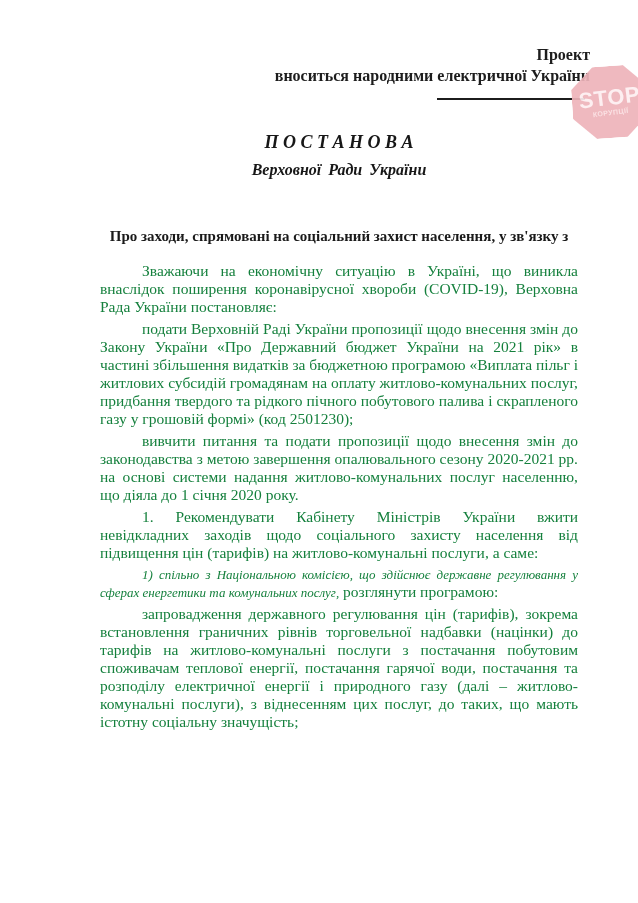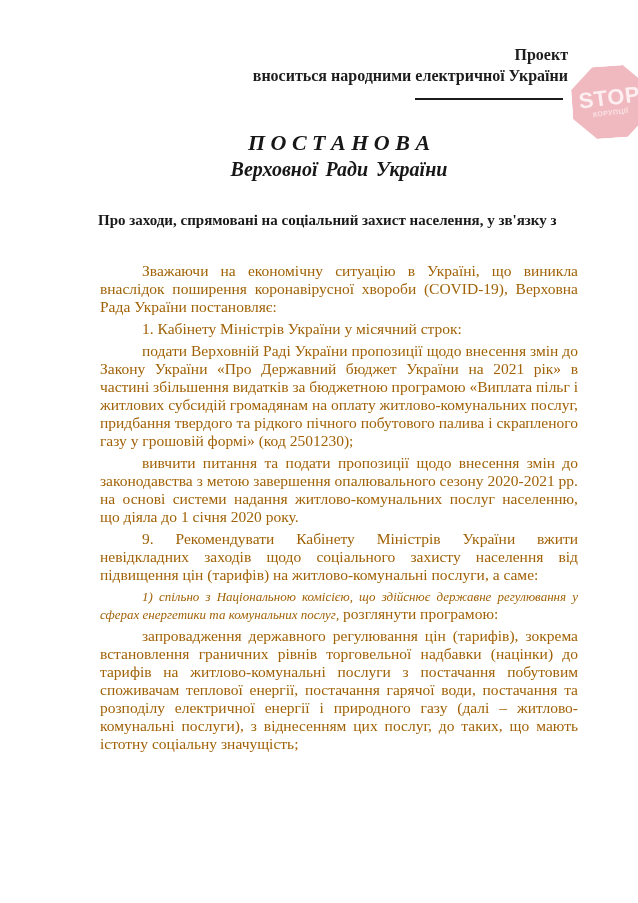--- a/index.html
+++ b/index.html
@@ -9,21 +9,21 @@
     overflow: hidden;
     position: relative;
     font-family: "Liberation Serif", "DejaVu Serif", serif;
     color: #222222;
   }
   .page { position: absolute; inset: 0; }
 
   
   .top-note {
     position: absolute;
-    top: 44px; right: 70px;
+    top: 44px; right: 48px;
     text-align: right;
     font-weight: bold;
     font-size: 16px;
     line-height: 21px;
     color: #1d1d1d;
     white-space: nowrap;
   }
   .sign-line {
     width: 148px; height: 0;
     border-bottom: 2px solid #1c1c1c;
@@ -63,42 +63,43 @@
 
   
   .doc-title {
     position: absolute;
     top: 129px; left: 98px; width: 482px;
     text-align: center;
     font-weight: bold;
     font-style: italic;
     color: #171717;
   }
-  .doc-title .t1 { font-size: 22px; line-height: 27px; white-space: nowrap; }
-  .doc-title .t2 { font-size: 20px; line-height: 27px; white-space: nowrap; word-spacing: 3px; }
+  .doc-title .t1 { font-size: 18px; line-height: 27px; white-space: nowrap; }
+  .doc-title .t2 { font-size: 16px; line-height: 27px; white-space: nowrap; word-spacing: 3px; }
 
   
   .subject {
     position: absolute;
-    top: 208px; left: 98px; width: 482px;
+    top: 224px; left: 98px; width: 482px;
+    text-align: center;
     font-weight: bold;
     font-size: 15px;
     line-height: 24.5px;
     color: #1a1a1a;
   }
   .subject div { white-space: nowrap; }
 
   
   .body-text {
     position: absolute;
     top: 262px; left: 100px; width: 478px;
     font-size: 15.5px;
     line-height: 18px;
     text-align: justify;
-    color: #a16207;
+    color: #15803d;
   }
   .body-text p {
     margin: 0 0 4px 0;
     text-indent: 42px;
   }
   .body-text p.mixed { line-height: 16.5px; }
   .body-text .small-lead { font-size: 13px; font-style: italic; }
 </style>
 </head>
 <body>
@@ -120,21 +121,20 @@
     <div class="t1">П О С Т А Н О В А</div>
     <div class="t2">Верховної Ради України</div>
   </div>
 
   <div class="subject">
     <div>Про заходи, спрямовані на соціальний захист населення, у зв'язку з</div>
   </div>
 
   <div class="body-text">
     <p>Зважаючи на економічну ситуацію в Україні, що виникла внаслідок поширення коронавірусної хвороби (COVID-19), Верховна Рада України постановляє:</p>
-    <p>1. Кабінету Міністрів України у місячний строк:</p>
     <p>подати Верховній Раді України пропозиції щодо внесення змін до Закону України «Про Державний бюджет України на 2021 рік» в частині збільшення видатків за бюджетною програмою «Виплата пільг і житлових субсидій громадянам на оплату житлово-комунальних послуг, придбання твердого та рідкого пічного побутового палива і скрапленого газу у грошовій формі» (код 2501230);</p>
     <p>вивчити питання та подати пропозиції щодо внесення змін до законодавства з метою завершення опалювального сезону 2020-2021 рр. на основі системи надання житлово-комунальних послуг населенню, що діяла до 1 січня 2020 року.</p>
-    <p>9. Рекомендувати Кабінету Міністрів України вжити невідкладних заходів щодо соціального захисту населення від підвищення цін (тарифів) на житлово-комунальні послуги, а саме:</p>
+    <p>1. Рекомендувати Кабінету Міністрів України вжити невідкладних заходів щодо соціального захисту населення від підвищення цін (тарифів) на житлово-комунальні послуги, а саме:</p>
     <p class="mixed"><span class="small-lead">1) спільно з Національною комісією, що здійснює державне регулювання у сферах енергетики та комунальних послуг,</span><span> розглянути програмою:</span></p>
     <p>запровадження державного регулювання цін (тарифів), зокрема встановлення граничних рівнів торговельної надбавки (націнки) до тарифів на житлово-комунальні послуги з постачання побутовим споживачам теплової енергії, постачання гарячої води, постачання та розподілу електричної енергії і природного газу (далі – житлово-комунальні послуги), з віднесенням цих послуг, до таких, що мають істотну соціальну значущість;</p>
   </div>
 
 </div>
 
 </body></html>

